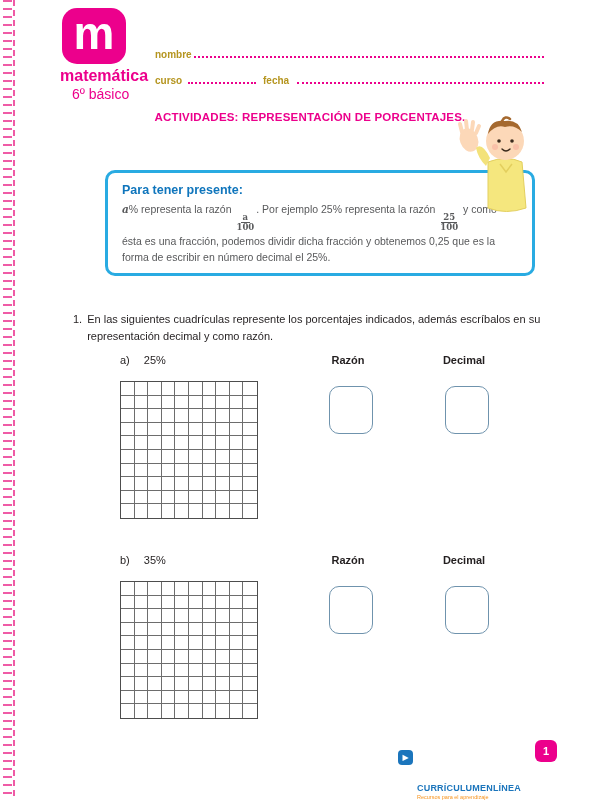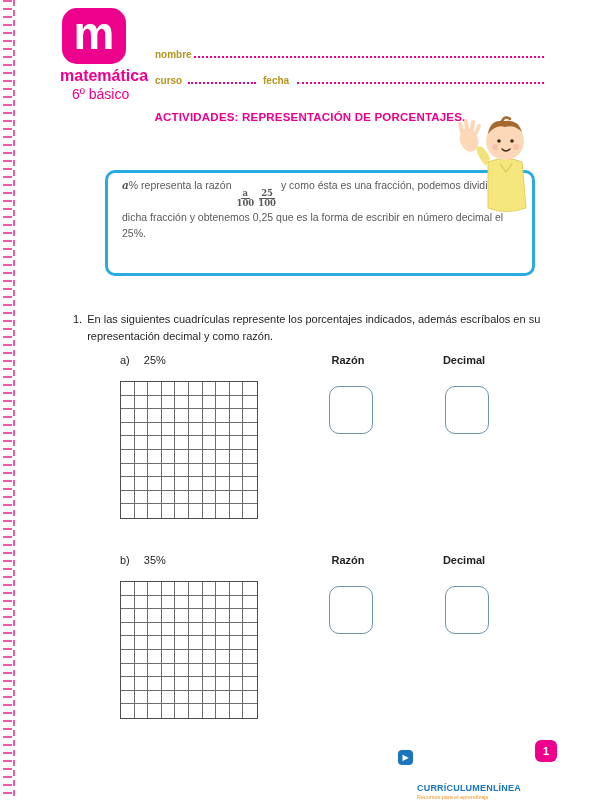--- a/index.html
+++ b/index.html
@@ -82,24 +82,25 @@
   <div class="abs f-label" style="left:155px;top:49px">nombre</div>
   <div class="abs dotline" style="left:194px;top:42px;width:350px"></div>
   <div class="abs f-label" style="left:155px;top:75px">curso</div>
   <div class="abs dotline" style="left:188px;top:68px;width:68px"></div>
   <div class="abs f-label" style="left:263px;top:75px">fecha</div>
   <div class="abs dotline" style="left:297px;top:68px;width:247px"></div>
 
   <div class="abs title">ACTIVIDADES: REPRESENTACIÓN DE PORCENTAJES.</div>
 
   <div class="abs infobox">
+    <h2>Para tener presente:</h2>
     <p><span class="mvar">a</span><span>% representa la razón </span><span class="frac">
           <span class="num">a</span>
           <span class="den">100</span>
-        </span><span class="frac">
+        </span><span>. Por ejemplo 25% representa la razón </span><span class="frac">
           <span class="num">25</span>
           <span class="den">100</span>
         </span><span> y como ésta es una fracción, podemos dividir dicha fracción y obtenemos 0,25 que es la forma de escribir en número decimal el 25%.</span></p>
   </div>
 
   <svg class="abs character" viewBox="0 0 92 104">
 
     <ellipse cx="17" cy="28" rx="9" ry="12" fill="#fcd8b8" transform="rotate(-20 17 28)"></ellipse>
     <path d="M10,20 L8,12 M15,18 L14,9 M20,18 L21,10 M24,21 L27,14" stroke="#fcd8b8" stroke-width="4" stroke-linecap="round"></path>
 

